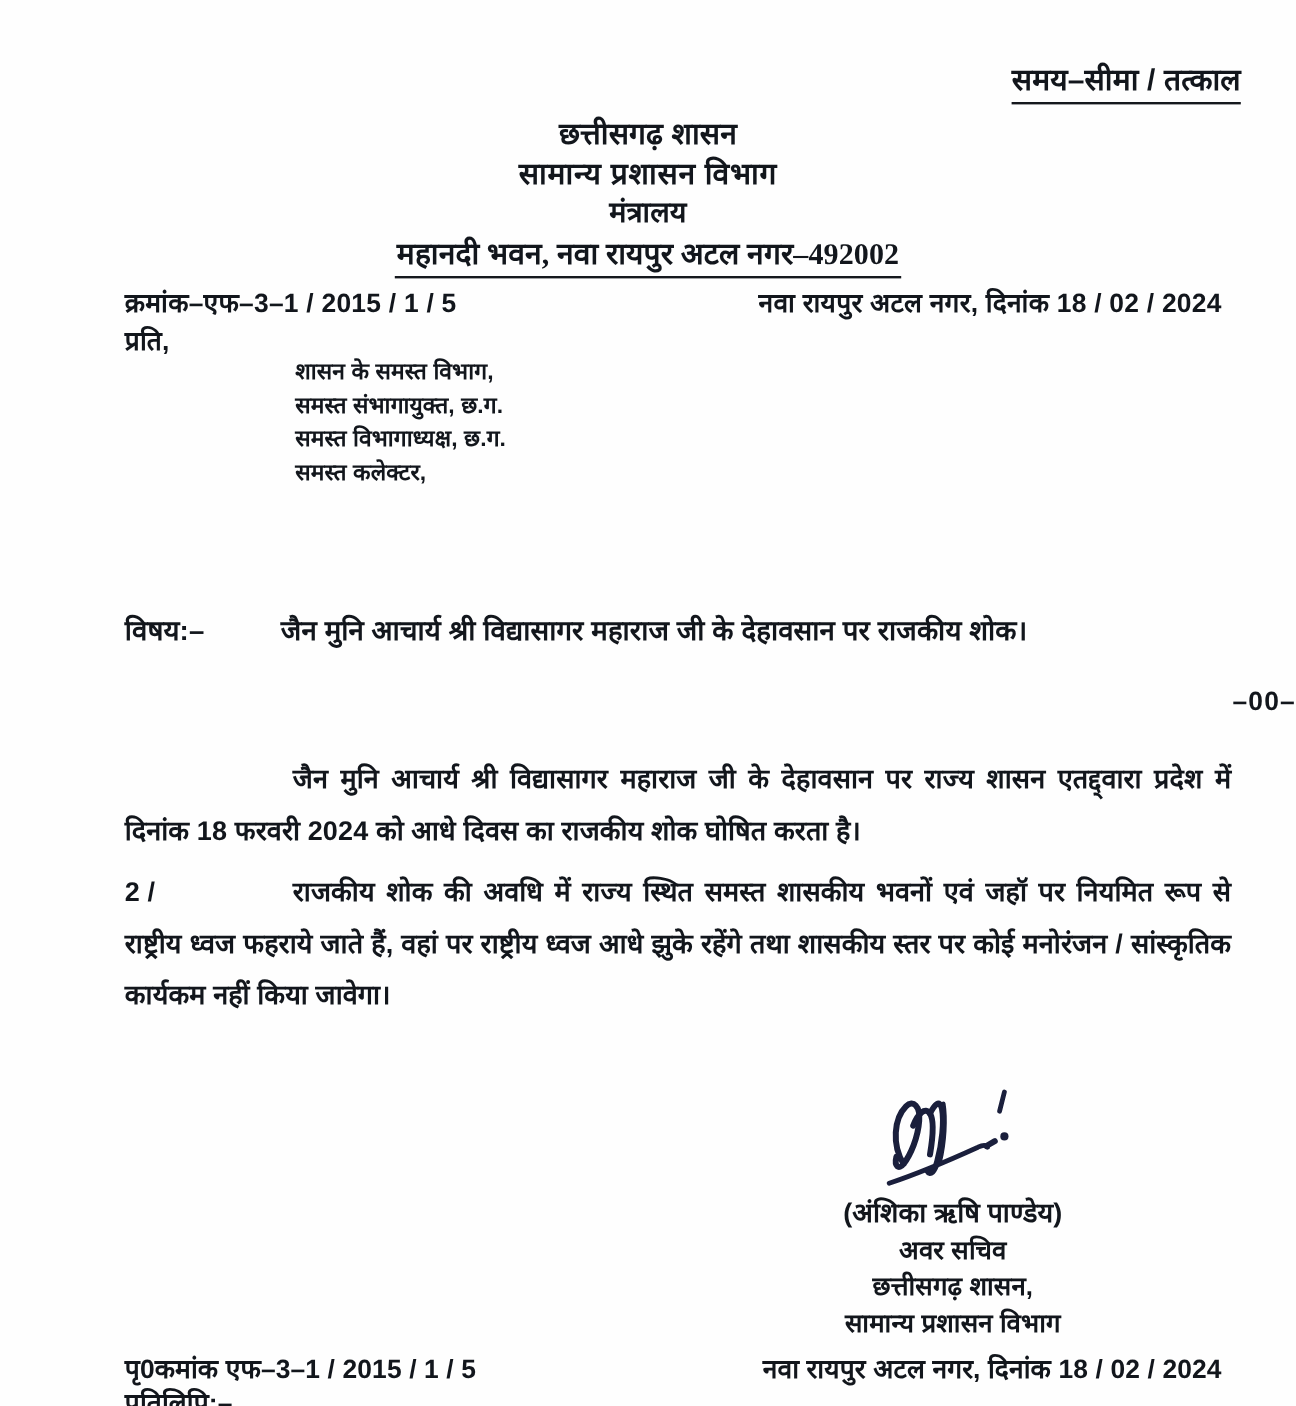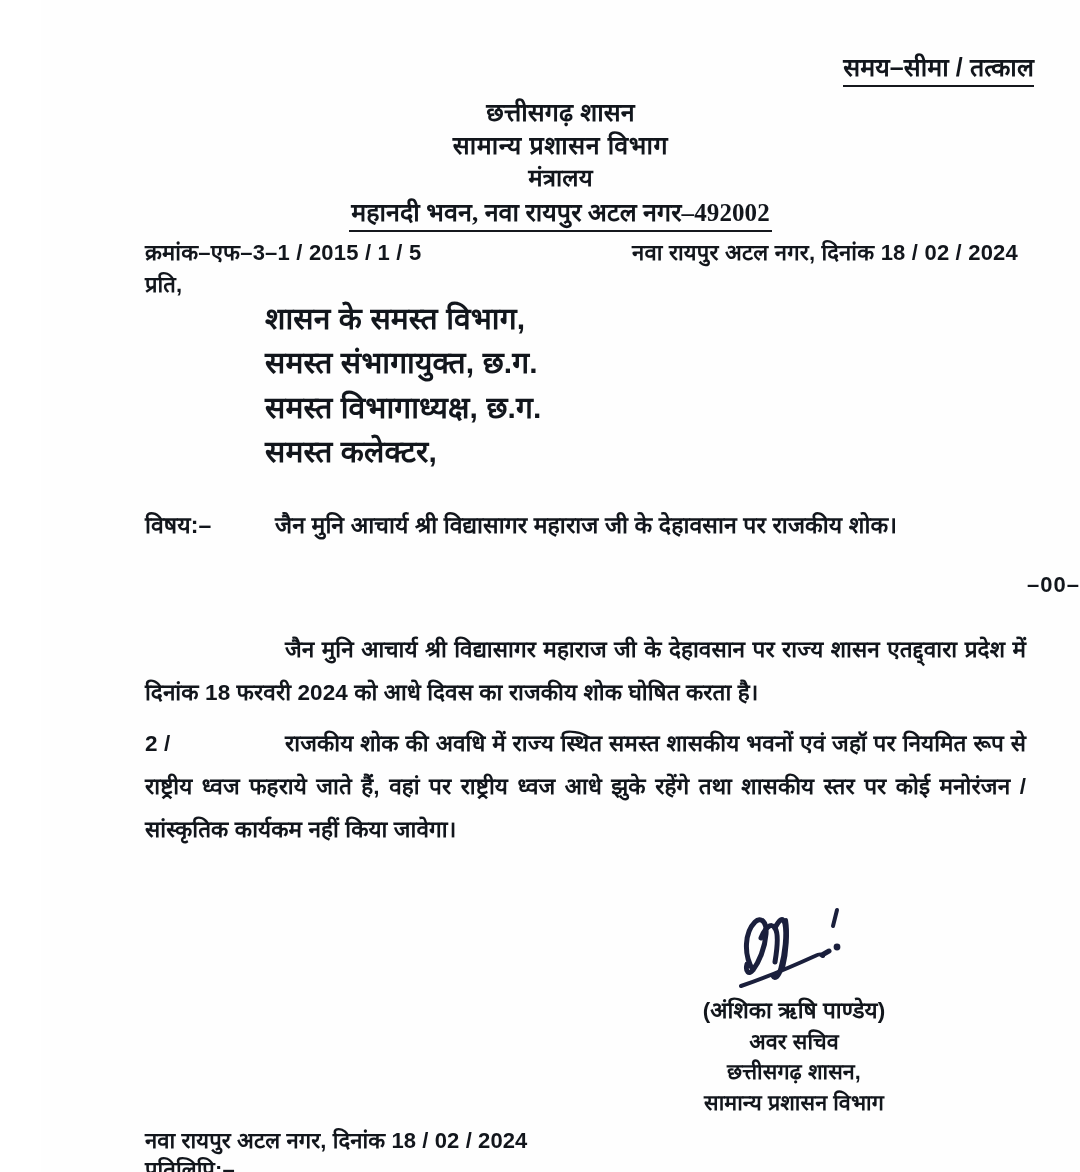--- a/index.html
+++ b/index.html
@@ -15,21 +15,20 @@
     font-family: "Liberation Serif", "DejaVu Serif", serif;
     color: #12161c;
     overflow: hidden;
   }
 
   .page {
     position: absolute;
     inset: 0;
     background: #fefefe;
     padding: 0;
-    margin-left: 41px;
   }
 
   
   .hi {
     font-family: "Liberation Sans", "DejaVu Sans", sans-serif;
     font-weight: 700;
     letter-spacing: .1px;
   }
 
   
@@ -82,22 +81,22 @@
     position: absolute;
     top: 268px;
     left: 104px;
     font-size: 22px;
   }
 
   
   .addressees {
     position: absolute;
     top: 297px;
-    left: 224px;
-    font-size: 30px;
+    left: 246px;
+    font-size: 19px;
     line-height: 1.48;
   }
   .addressees div { white-space: nowrap; }
 
   
   .subject {
     position: absolute;
     top: 508px;
     left: 104px;
     right: 60px;
@@ -229,17 +228,18 @@
         <circle cx="118" cy="49" r="3.4" fill="#1a1f3c"></circle>
       </svg>
     </div>
     <div class="nm hi">(अंशिका ऋषि पाण्डेय)</div>
     <div class="ln hi">अवर सचिव</div>
     <div class="ln hi">छत्तीसगढ़ शासन,</div>
     <div class="ln hi">सामान्य प्रशासन विभाग</div>
   </div>
 
   <div class="endrow">
+    <div class="hi">पृ0कमांक एफ–3–1 / 2015 / 1 / 5</div>
     <div class="hi">नवा रायपुर अटल नगर, दिनांक 18 / 02 / 2024</div>
   </div>
   <div class="copy-label hi">प्रतिलिपि:–</div>
 
 </div>
 
 </body></html>

